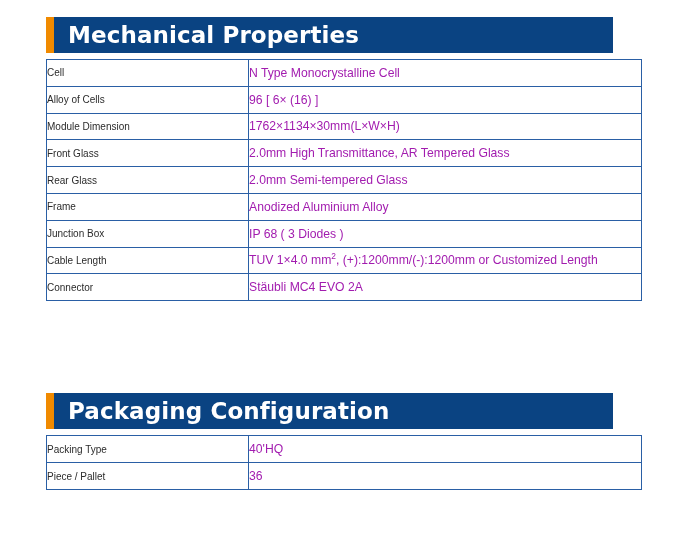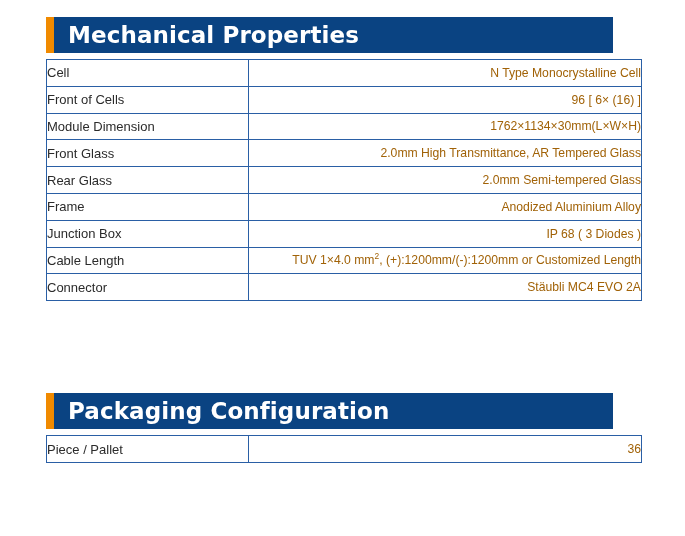--- a/index.html
+++ b/index.html
@@ -79,28 +79,28 @@
   .spec-table td {
     border: 1px solid #2a5fa5;
     padding: 0 0 0 0;
     vertical-align: middle;
     height: 26.8px;
   }
 
   .cell-label {
     padding-left: 9px;
     color: #2b2b2b;
-    font-size: 13px;
+    font-size: 10px;
     text-align: left;
     white-space: nowrap;
     font-family: "Liberation Sans", sans-serif;
   }
   .cell-value {
-    text-align: right;
-    color: #a16207;
+    text-align: left;
+    color: #a21caf;
     font-size: 12.2px;
     white-space: nowrap;
     padding: 0 2px;
     font-family: "Liberation Sans", sans-serif;
   }
   .cell-value sup {
     font-size: 8.4px;
     vertical-align: super;
     line-height: 0;
   }
@@ -125,21 +125,21 @@
       <colgroup>
           <col class="c-label">
           <col class="c-value">
         </colgroup>
       <tbody>
         <tr>
           <td class="cell-label">Cell</td>
           <td class="cell-value">N Type Monocrystalline Cell</td>
         </tr>
         <tr>
-          <td class="cell-label">Front of Cells</td>
+          <td class="cell-label">Alloy of Cells</td>
           <td class="cell-value">96 [ 6× (16) ]</td>
         </tr>
         <tr>
           <td class="cell-label">Module Dimension</td>
           <td class="cell-value">1762×1134×30mm(L×W×H)</td>
         </tr>
         <tr>
           <td class="cell-label">Front Glass</td>
           <td class="cell-value">2.0mm High Transmittance, AR Tempered Glass</td>
         </tr>
@@ -174,20 +174,24 @@
       <span class="banner-title">Packaging Configuration</span>
     </div>
 
     <table class="spec-table pack-table">
       <colgroup>
           <col class="c-label">
           <col class="c-value">
         </colgroup>
       <tbody>
         <tr>
+          <td class="cell-label">Packing Type</td>
+          <td class="cell-value">40'HQ</td>
+        </tr>
+        <tr>
           <td class="cell-label">Piece / Pallet</td>
           <td class="cell-value">36</td>
         </tr>
       </tbody>
     </table>
   </div>
 
 </div>
 
 </body></html>

